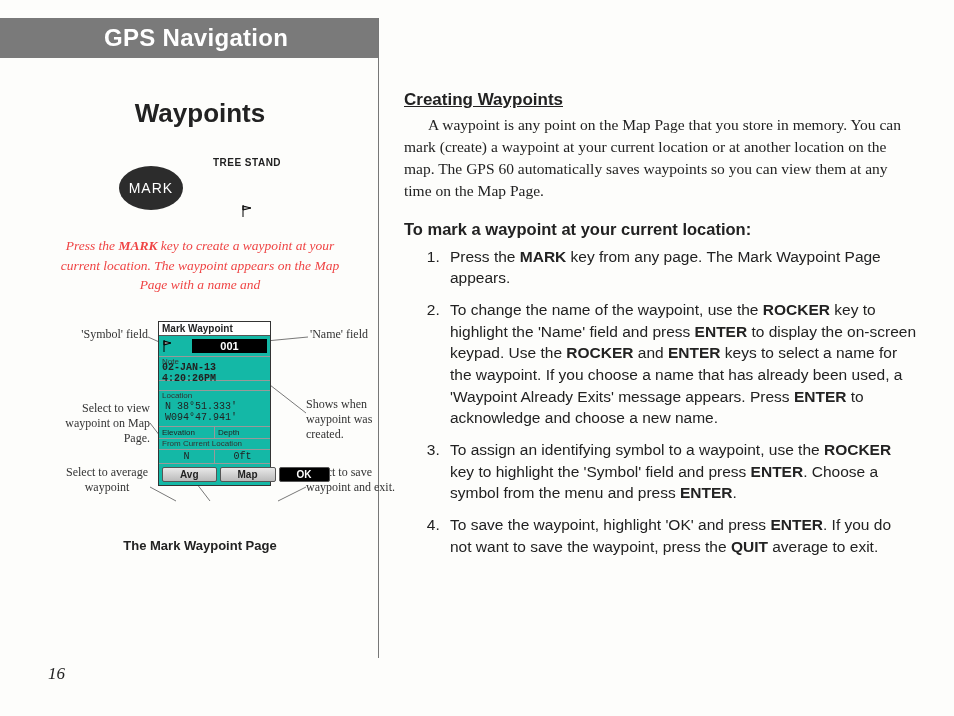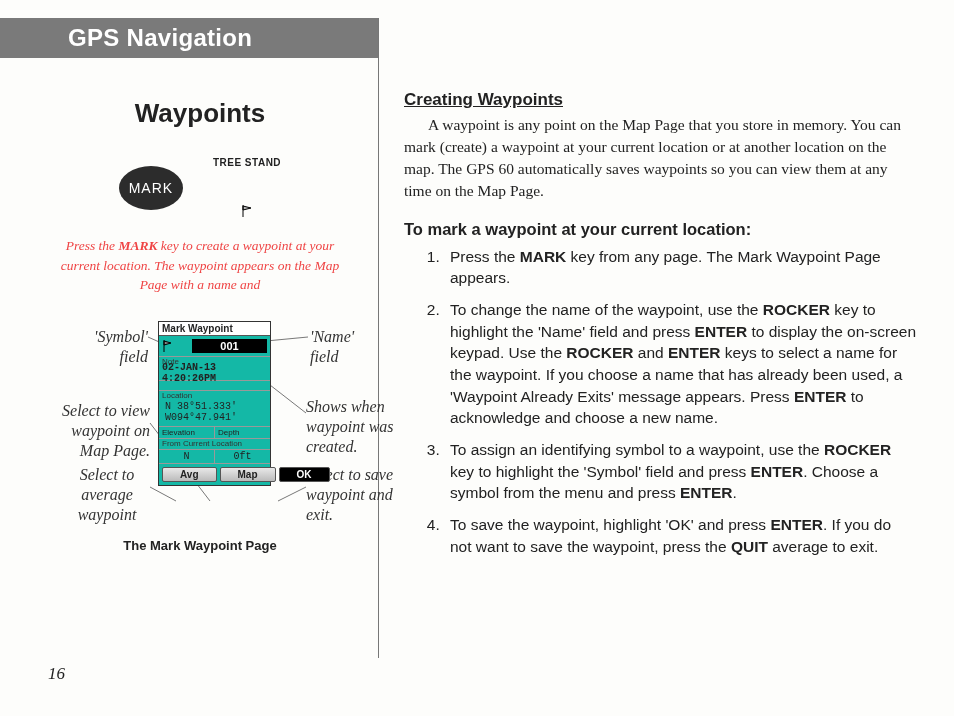--- a/index.html
+++ b/index.html
@@ -26,21 +26,21 @@
       height: 40px;
       background: #7a7a7a;
       display: flex;
       align-items: center;
     }
     .header-title {
       font-family: "Arial Narrow", Arial, sans-serif;
       font-weight: bold;
       font-size: 24px;
       color: #fff;
-      margin-left: 68px;
+      margin-left: 104px;
       letter-spacing: 0.3px;
     }
     
     .left-col {
       position: absolute;
       left: 40px;
       top: 98px;
       width: 320px;
     }
     .waypoints-title {
@@ -193,22 +193,21 @@
       font-weight: bold;
       padding: 1px 17px;
     }
     .ds-btn.hl {
       background: #000;
       color: #fff;
     }
     
     .anno {
       position: absolute;
-      font-style: italic;
-      font-size: 16px;
+      font-size: 12px;
       text-align: center;
       line-height: 1.25;
       color: #333;
     }
     .anno-left { text-align: right; }
     .anno-right { text-align: left; }
     .diagram-caption {
       position: absolute;
       bottom: -26px;
       left: 0;

